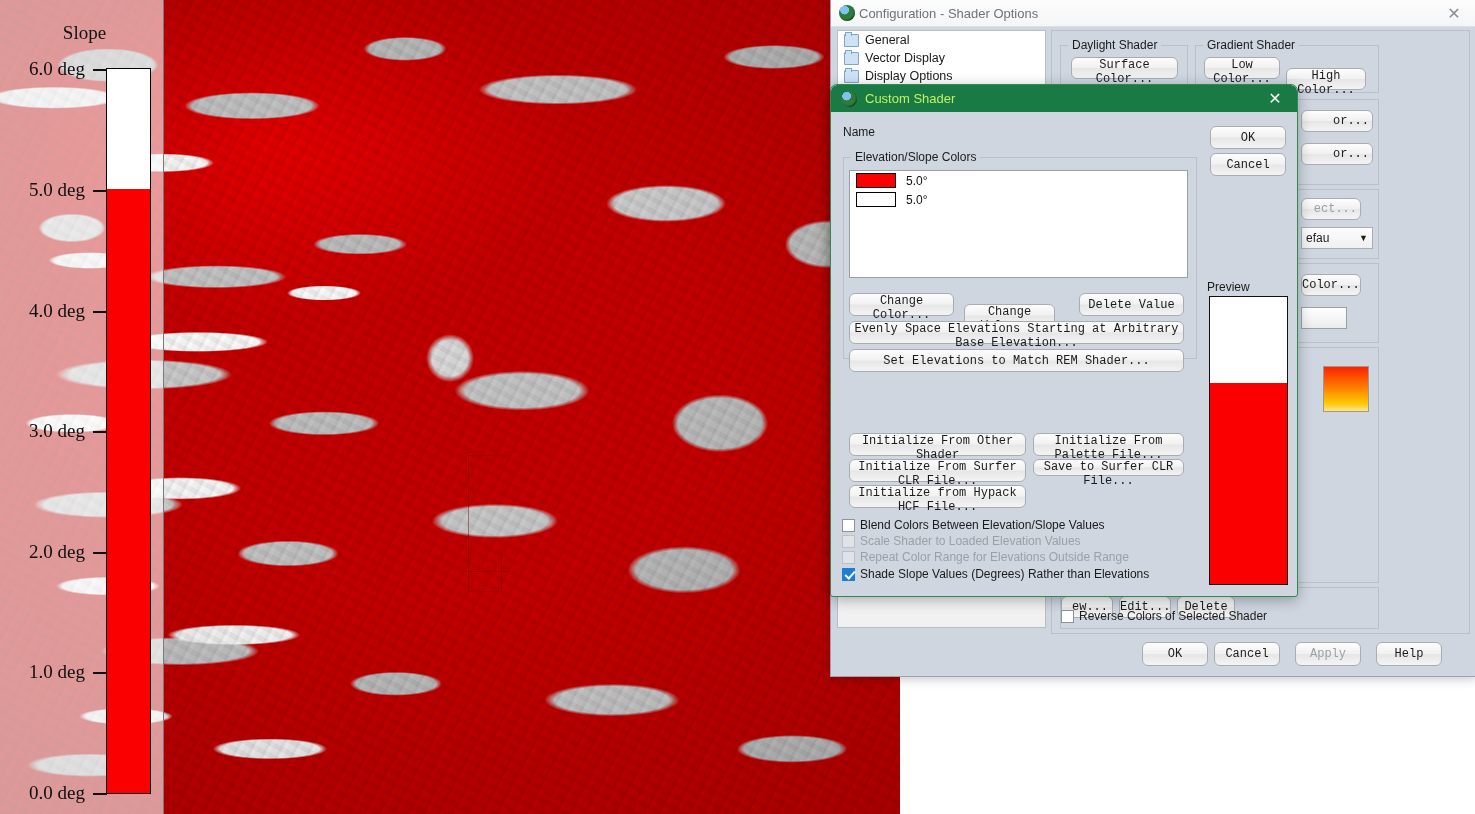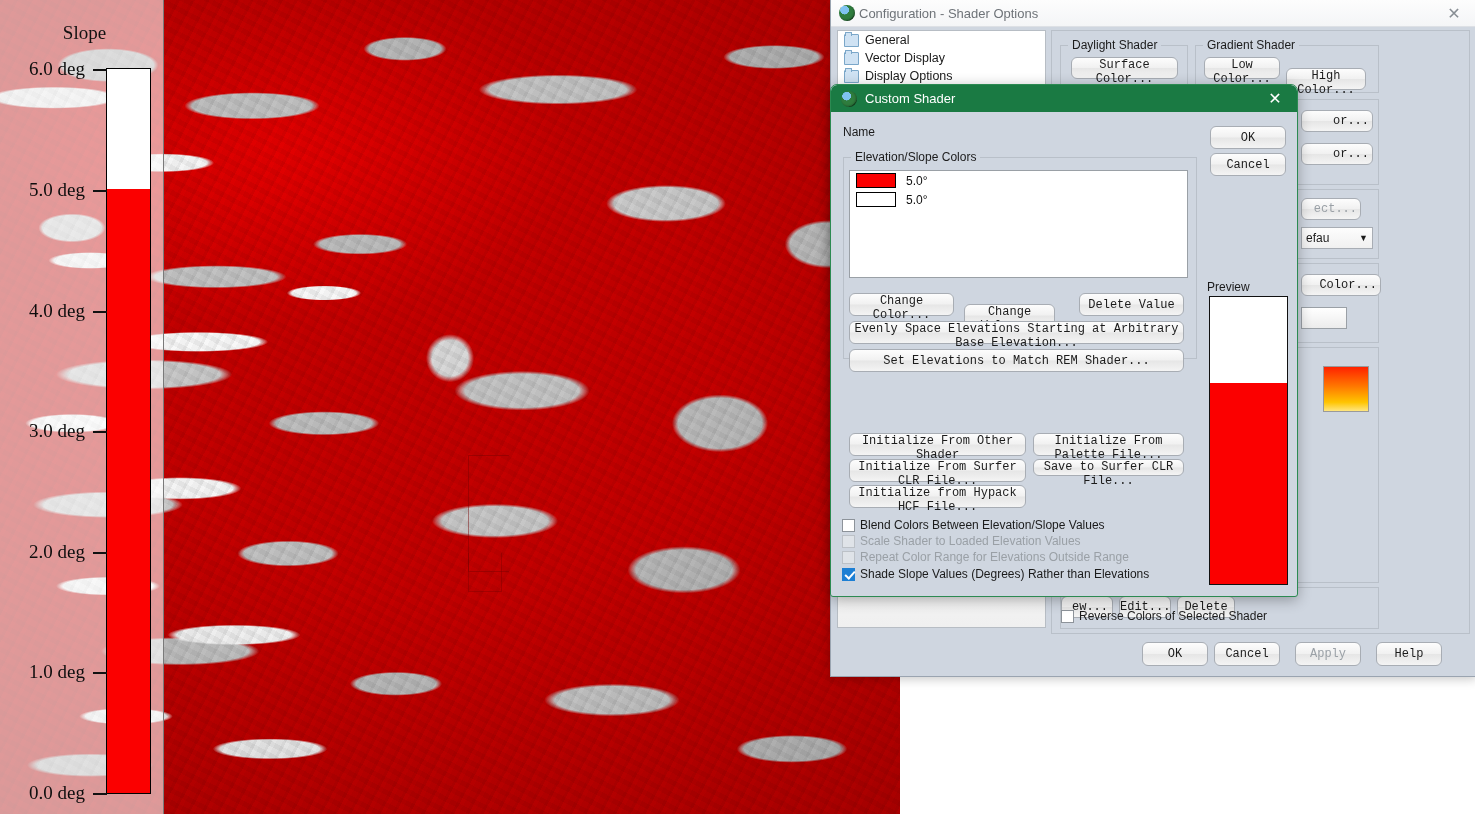--- a/index.html
+++ b/index.html
@@ -373,21 +373,21 @@
     position: relative;
     height: 27px;
     background: #1a7a43;
     display: flex;
     align-items: center;
     padding-left: 10px;
     gap: 8px;
     border-radius: 6px 6px 0 0;
   }
   #cs-title-text {
-    color: #ffffff;
+    color: #bef264;
     font-size: 13px;
     text-align: center;
   }
   #cs-close {
     position: absolute;
     right: 8px; top: 0;
     height: 27px; width: 28px;
     display: flex; align-items: center; justify-content: center;
     color: #ffffff;
     font-size: 16px;
@@ -539,21 +539,21 @@
 
         <div class="groupbox" style="left:8px; top:158px; width:317px; height:68px;">
           <button class="btn disabled" style="position:absolute; left:240px; top:8px; width:60px; height:22px; text-align:right; padding-right:3px;">ect...</button>
           <div class="combo" style="position:absolute; left:240px; top:37px; width:72px; height:22px;">
             <span>efau</span>
             <span style="font-size:9px;">▼</span>
           </div>
         </div>
 
         <div class="groupbox" style="left:8px; top:232px; width:317px; height:78px;">
-          <button class="btn" style="position:absolute; left:240px; top:10px; width:80px; height:22px; text-align:right; padding-right:3px;">Color...</button>
+          <button class="btn" style="position:absolute; left:240px; top:10px; width:60px; height:22px; text-align:right; padding-right:3px;">Color...</button>
           <div class="swatch-box" style="position:absolute; left:240px; top:43px; width:46px; height:22px;"></div>
         </div>
 
         <div class="groupbox" style="left:8px; top:316px; width:317px; height:234px;">
           <div class="hline" style="left:10px; top:32px; width:178px;"></div>
           <div class="hline" style="left:10px; top:62px; width:178px;"></div>
           <div class="hline" style="left:10px; top:92px; width:178px;"></div>
           <div class="hline" style="left:10px; top:122px; width:178px;"></div>
           <div class="slider-handle" style="left:166px; top:52px;"></div>
           <div class="slider-handle" style="left:166px; top:74px;"></div>

